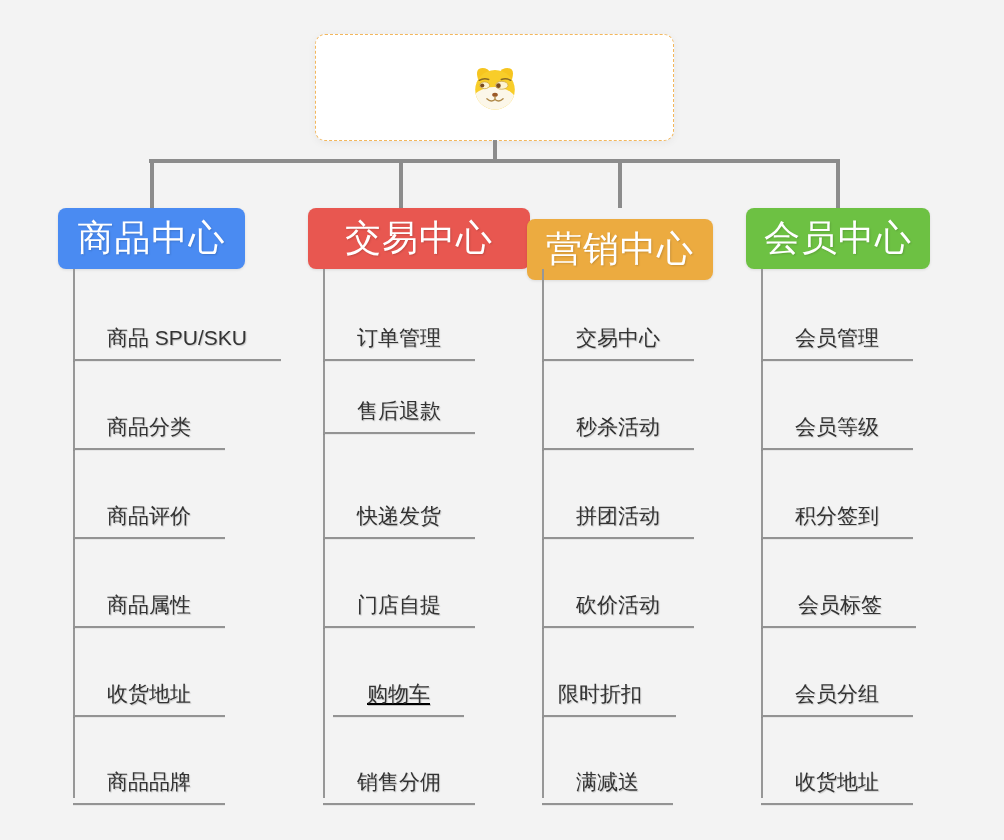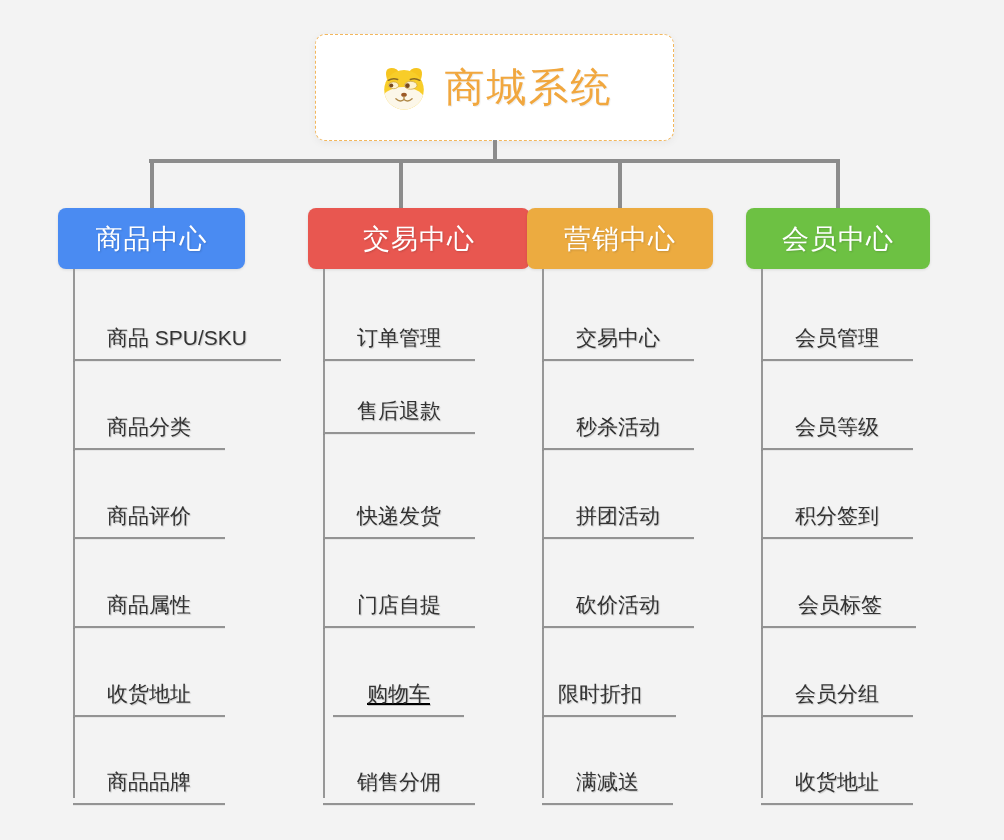--- a/index.html
+++ b/index.html
@@ -26,21 +26,21 @@
   }
   .doge{width:54px;height:54px;flex:0 0 auto;}
 
   
   .line{position:absolute;background:#8c8c8c;}
 
   
   .branch-box{
     position:absolute;top:208px;height:61px;border-radius:8px;
     display:flex;align-items:center;justify-content:center;
-    color:#ffffff;font-size:27px;letter-spacing:1px;
+    color:#ffffff;font-size:36px;letter-spacing:1px;
     text-shadow:1px 1px 2px rgba(0,0,0,0.15);
     box-shadow:0 1px 3px rgba(0,0,0,0.10);
   }
 
   
   .trunk{position:absolute;width:2px;background:#979797;}
   .child-item{
     position:absolute;height:42px;box-sizing:content-box;
     border-bottom:2px solid #939393;
     display:flex;align-items:flex-end;
@@ -78,21 +78,20 @@
 
       <ellipse cx="18.5" cy="27" rx="5.5" ry="3.8" fill="#fdf3d0" stroke="#caa23f" stroke-width="0.8"></ellipse>
       <circle cx="15.8" cy="27.2" r="2.3" fill="#7a4b1e"></circle>
       <ellipse cx="37.5" cy="27" rx="7" ry="4.4" fill="#fdf3d0" stroke="#caa23f" stroke-width="0.8"></ellipse>
       <circle cx="33.8" cy="27.4" r="2.6" fill="#7a4b1e"></circle>
 
       <ellipse cx="30" cy="37.5" rx="3.1" ry="2.3" fill="#9c5a28"></ellipse>
       <path d="M30 39.5 L30 42.5" stroke="#b08948" stroke-width="1.5" fill="none" stroke-linecap="round"></path>
       <path d="M21 42 Q25.5 46.5 30 42.8 Q34.5 46.5 39 42" stroke="#b08948" stroke-width="1.5" fill="none" stroke-linecap="round"></path>
     </svg>
-    <span class="root-title">商城系统</span>
   </div>
 
   <div class="line" style="left:493px;top:140px;width:4px;height:21px;"></div>
   <div class="line" style="left:149px;top:159px;width:691px;height:4px;"></div>
 
   <div id="branches">
   <div>
     <div class="line branch-drop" style="left: 149.5px; top: 159px; width: 4px; height: 49px;"></div>
     <div class="branch-box" style="left: 58px; width: 187px; background: rgb(74, 139, 242);">
           <span>商品中心</span>
@@ -139,21 +138,21 @@
         <div class="child-item" style="left: 333px; top: 666px; text-decoration: underline;">
           <span>购物车</span>
         </div>
         <div class="child-item" style="left: 323px; top: 754px;">
           <span>销售分佣</span>
         </div>
       </div>
 
   <div>
     <div class="line branch-drop" style="left: 618px; top: 159px; width: 4px; height: 49px;"></div>
-    <div class="branch-box" style="left: 527px; width: 186px; background: rgb(236, 171, 64);">
+    <div class="branch-box" style="left: 527px; width: 186px; background: rgb(236, 171, 64); margin-top: 11px;">
           <span>营销中心</span>
         </div>
     <div class="trunk" style="left: 542px; top: 269px; height: 529px;"></div>
   <div class="child-item" style="left: 542px; top: 310px;">
           <span>交易中心</span>
         </div>
         <div class="child-item" style="left: 542px; top: 399px;">
           <span>秒杀活动</span>
         </div>
         <div class="child-item" style="left: 542px; top: 488px;">

